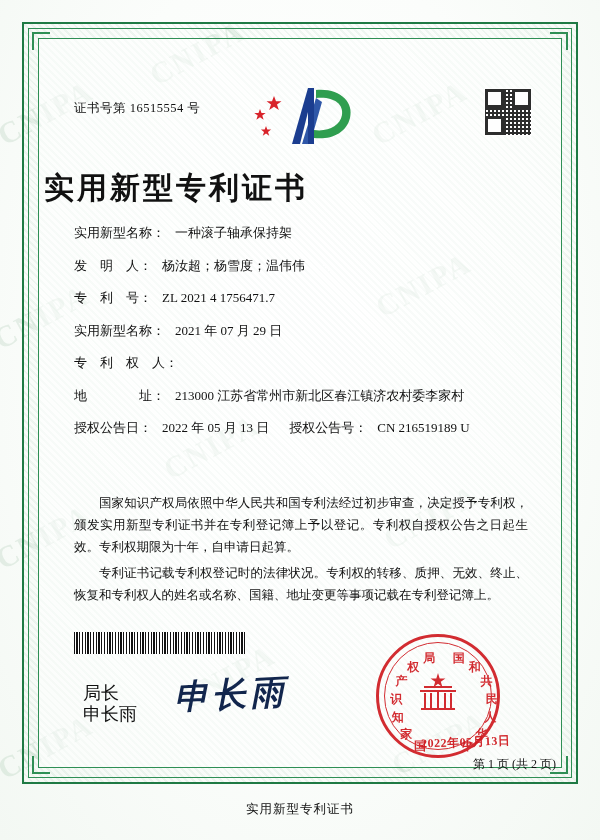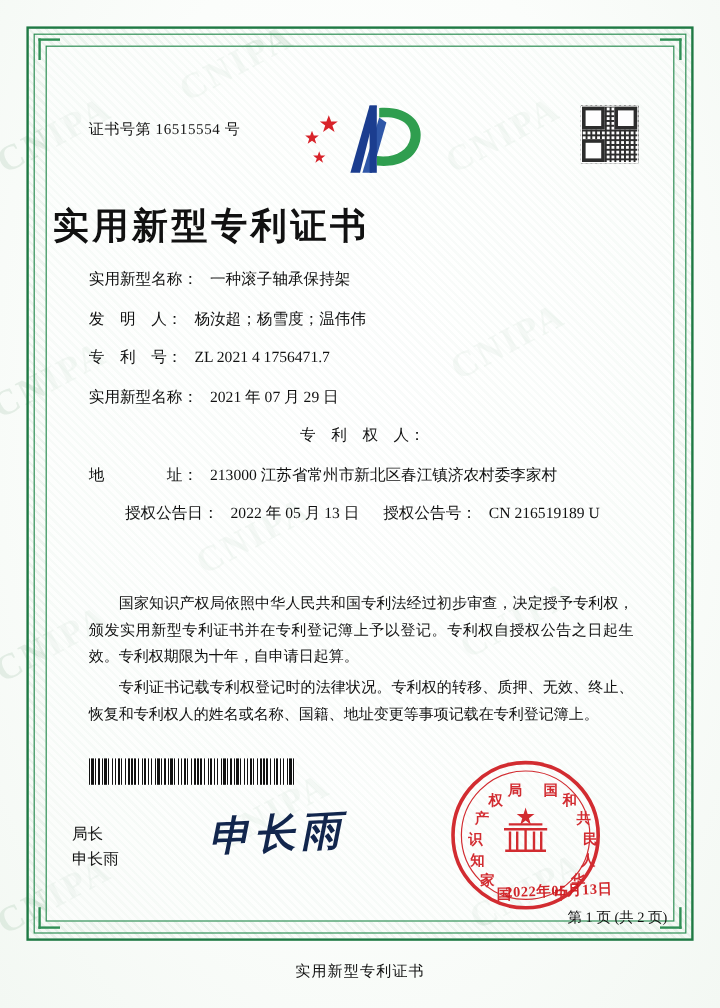--- a/index.html
+++ b/index.html
@@ -160,21 +160,20 @@
     top: 180px;
     right: 26px;
   }
   .row {
     display: flex;
     align-items: baseline;
     margin-bottom: 14.5px;
     font-size: 13px;
     line-height: 18px;
     color: #111;
-    justify-content: center;
   }
   .lbl {
     white-space: pre;
     flex: 0 0 auto;
   }
   .val {
     margin-left: 10px;
     flex: 1 1 auto;
   }
   .row.split .val { flex: 0 0 auto; }
@@ -207,25 +206,26 @@
     background-image: repeating-linear-gradient(
       90deg,
       #111 0 1px, #fff 1px 2px, #111 2px 4px, #fff 4px 5px,
       #111 5px 6px, #fff 6px 8px, #111 8px 9px, #fff 9px 11px
     );
   }
 
   
   .sign-label {
     position: absolute;
-    left: 16px;
+    left: 39px;
     top: 640px;
-    font-size: 13px;
+    font-size: 18px;
     line-height: 21px;
     color: #111;
+    font-family: Liberation Mono, monospace;
   }
   .signature {
     position: absolute;
     left: 130px;
     top: 628px;
     font-size: 34px;
     font-family: "Liberation Serif", serif;
     font-style: italic;
     font-weight: bold;
     color: #12264d;

